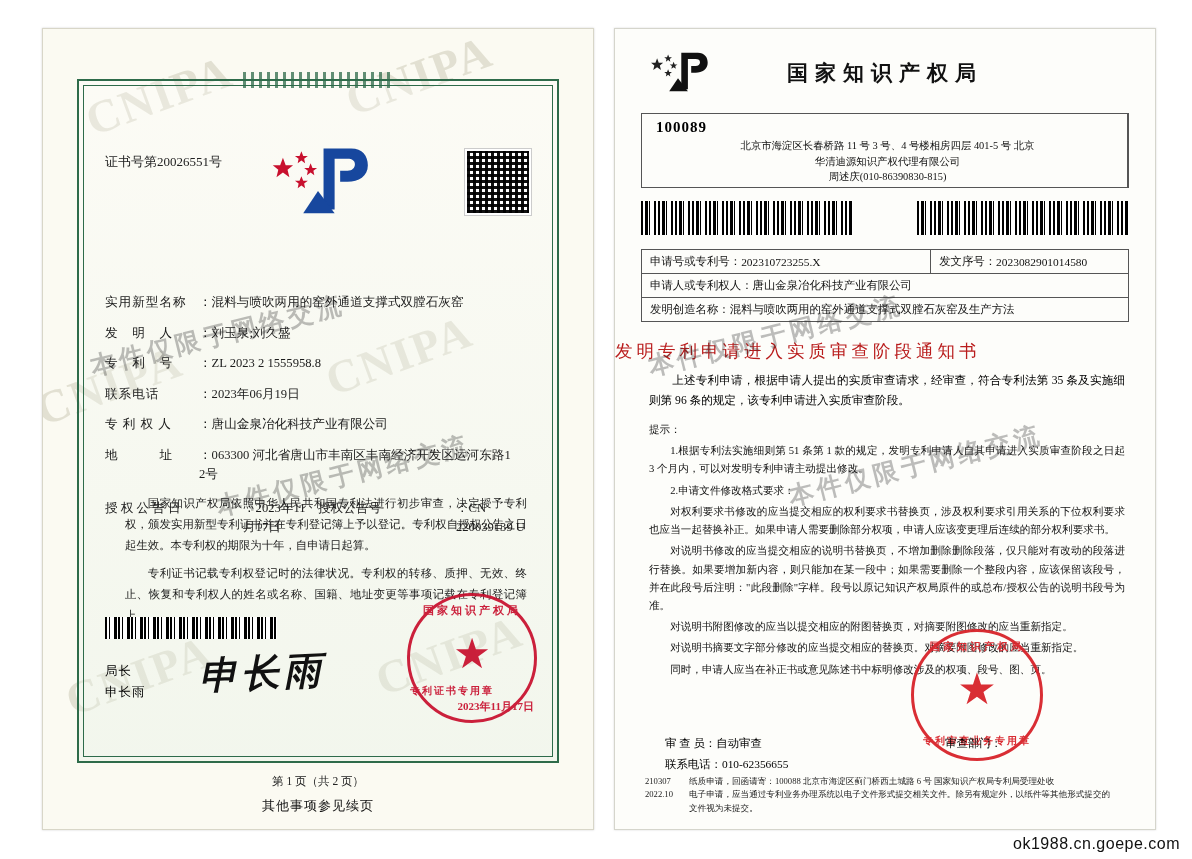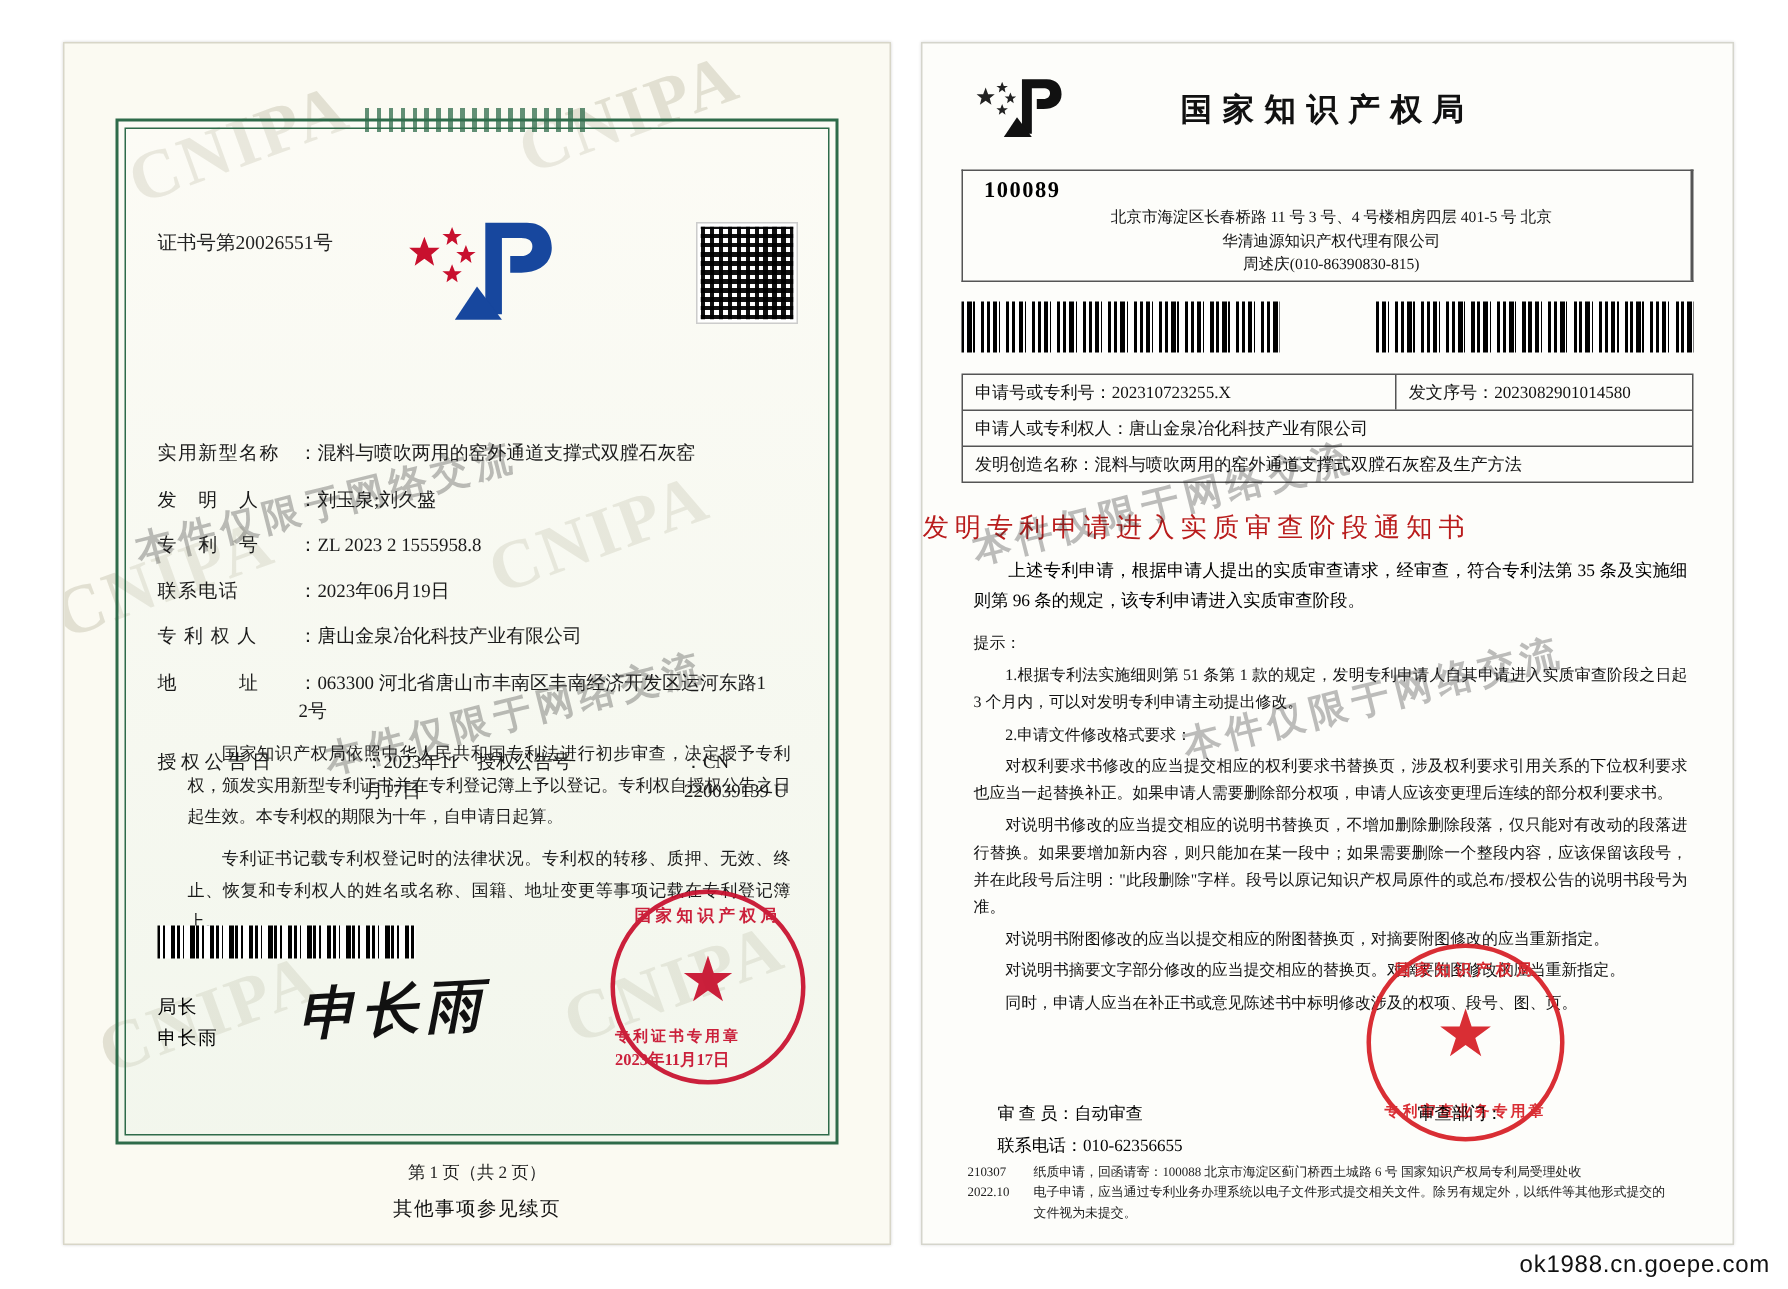--- a/index.html
+++ b/index.html
@@ -215,21 +215,21 @@
     left: 50%;
     top: 47%;
     transform: translate(-50%, -50%);
     font-size: 42px;
     line-height: 1;
   }
   .seal .seal-date {
     position: absolute;
     left: 0; right: 0;
     bottom: 6px;
-    text-align: left;
+    text-align: right;
     font-size: 11px;
     font-weight: bold;
   }
   .cert-pagenum {
     position: absolute;
     left: 0; right: 0;
     bottom: 40px;
     text-align: center;
     font-size: 11.5px;
     color: #222;

